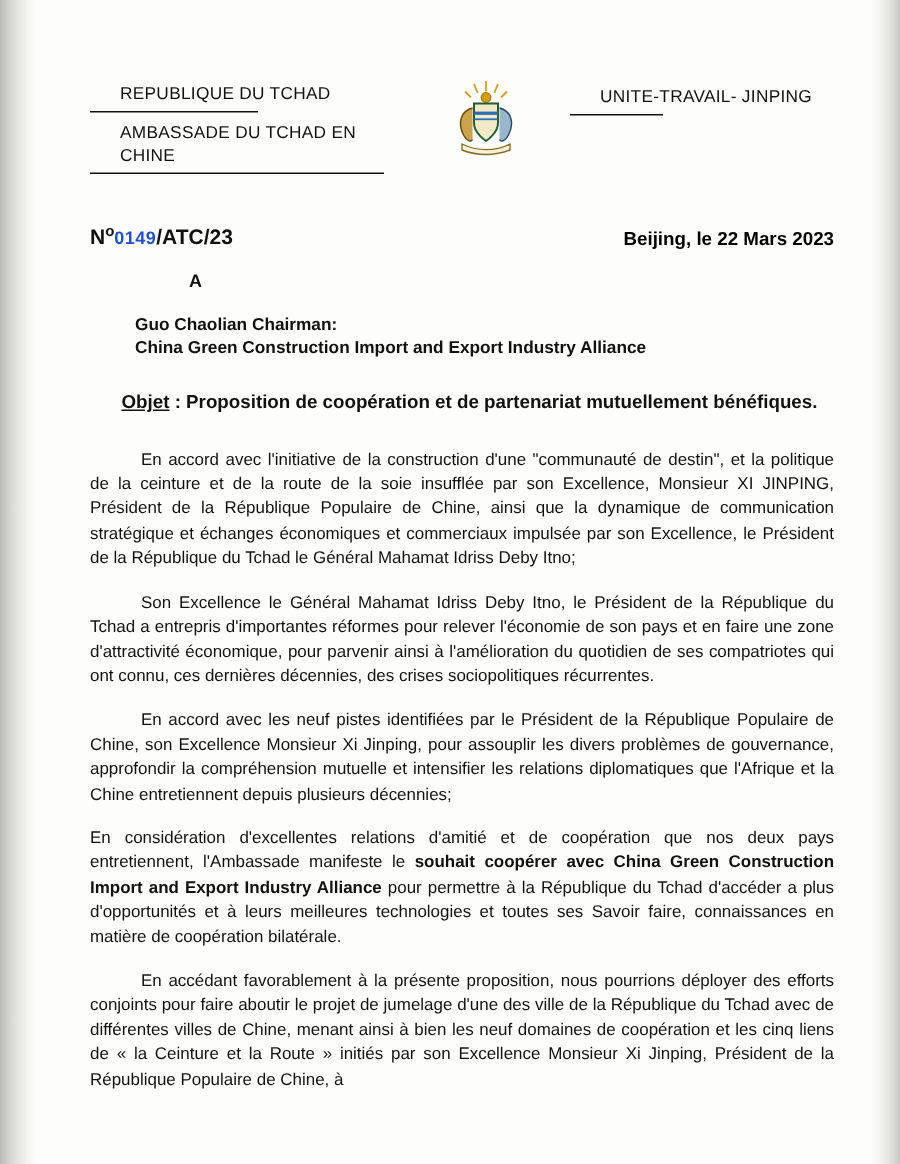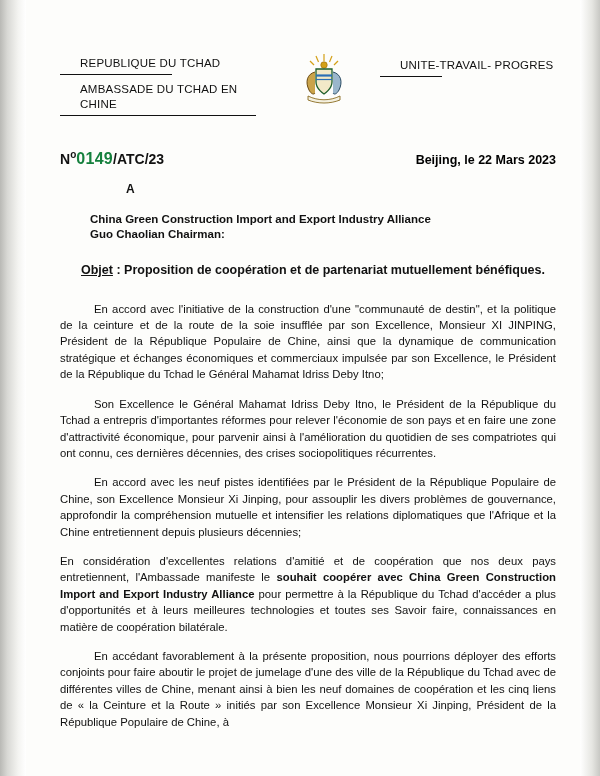--- a/index.html
+++ b/index.html
@@ -92,22 +92,22 @@
     display: flex;
     justify-content: space-between;
     align-items: baseline;
   }
   .ref {
     font-size: 14px;
     font-weight: bold;
     color: #111;
   }
   .ref .num {
-    color: #15803d;
-    font-size: 16px;
+    color: #1d4ed8;
+    font-size: 12px;
     font-weight: bold;
     letter-spacing: 0.3px;
   }
   .ref .sup {
     font-size: 10px;
     vertical-align: super;
   }
   .place {
     font-size: 12.5px;
     font-weight: bold;
@@ -203,37 +203,37 @@
           <path d="M20 27.5 H36" stroke="#2a6fb5" stroke-width="1.2"></path>
 
           <path d="M19 20 C11 22 9 30 13 38 C15 42 18 43 19 41" fill="#caa34a" stroke="#6b4b12" stroke-width="1"></path>
           <path d="M37 20 C45 22 47 30 43 38 C41 42 38 43 37 41" fill="#9ab6cc" stroke="#2a4b63" stroke-width="1"></path>
 
           <path d="M12 44 C22 49 34 49 44 44 L44 48 C34 52 22 52 12 48 Z" fill="#f4f0df" stroke="#8a6c21" stroke-width="0.9"></path>
         </g>
       </svg>
 
       <div class="hdr-right">
-        <div class="hdr-line">UNITE-TRAVAIL- PROGRES</div>
+        <div class="hdr-line">UNITE-TRAVAIL- JINPING</div>
         <div class="rule short"></div>
       </div>
     </div>
 
     <div class="refrow">
       <div class="ref">
         <span>N</span><span class="sup">o</span><span class="num">0149</span><span>/ATC/23</span>
       </div>
       <div class="place">Beijing, le 22 Mars 2023</div>
     </div>
 
     <div class="to-a">A</div>
 
     <div class="addressee">
+      <div>Guo Chaolian Chairman:</div>
       <div>China Green Construction Import and Export Industry Alliance</div>
-      <div>Guo Chaolian Chairman:</div>
     </div>
 
     <div class="objet">
       <span class="u">Objet</span><span> : Proposition de coopération et de partenariat mutuellement bénéfiques.</span>
     </div>
 
     <div class="body">
       <p>En accord avec l'initiative de la construction d'une "communauté de destin", et la politique de la ceinture et de la route de la soie insufflée par son Excellence, Monsieur XI JINPING, Président de la République Populaire de Chine, ainsi que la dynamique de communication stratégique et échanges économiques et commerciaux impulsée par son Excellence, le Président de la République du Tchad le Général Mahamat Idriss Deby Itno;</p>
       <p>Son Excellence le Général Mahamat Idriss Deby Itno, le Président de la République du Tchad a entrepris d'importantes réformes pour relever l'économie de son pays et en faire une zone d'attractivité économique, pour parvenir ainsi à l'amélioration du quotidien de ses compatriotes qui ont connu, ces dernières décennies, des crises sociopolitiques récurrentes.</p>
       <p>En accord avec les neuf pistes identifiées par le Président de la République Populaire de Chine, son Excellence Monsieur Xi Jinping, pour assouplir les divers problèmes de gouvernance, approfondir la compréhension mutuelle et intensifier les relations diplomatiques que l'Afrique et la Chine entretiennent depuis plusieurs décennies;</p>

